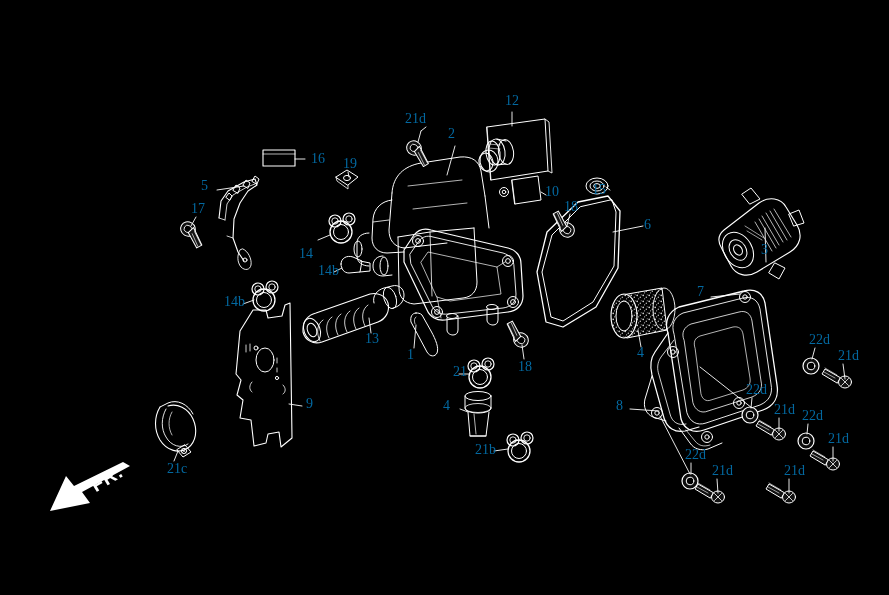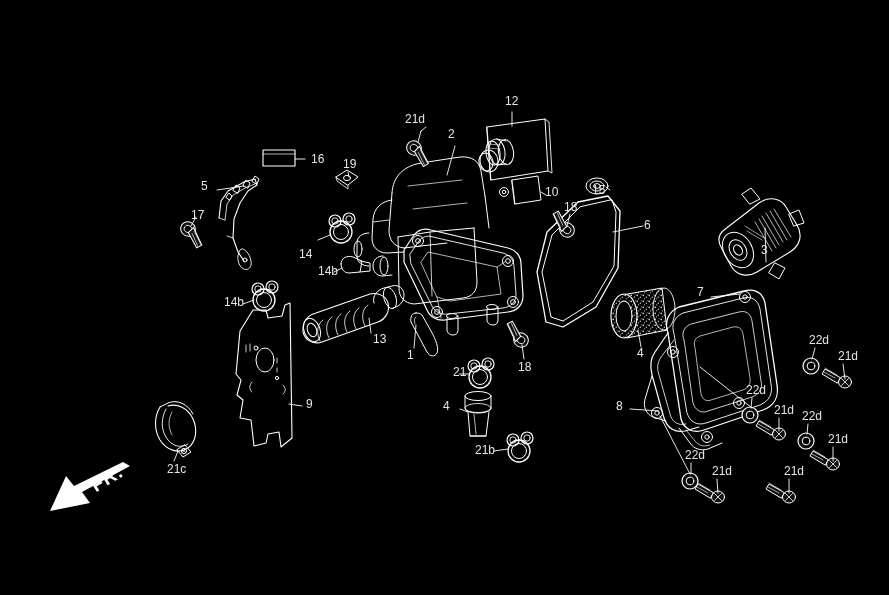--- a/index.html
+++ b/index.html
@@ -1,19 +1,19 @@
 <!DOCTYPE html>
 <html><head>
 <meta charset="utf-8">
 <style>
   html,body{margin:0;padding:0;background:#000;}
   body{width:889px;height:595px;overflow:hidden;font-family:"Liberation Sans",sans-serif;}
   #stage{position:relative;width:889px;height:595px;background:#000;}
   #stage svg{position:absolute;left:0;top:0;}
-  .lbl{position:absolute;color:#e5e5e5;font-family:Liberation Sans, sans-serif;font-size:12px;line-height:14px;white-space:nowrap;}
+  .lbl{position:absolute;color:#0369a1;font-family:Liberation Serif, serif;font-size:14px;line-height:14px;white-space:nowrap;}
   .fr{position:absolute;color:#fff;font-size:19px;font-weight:bold;font-family:"Liberation Sans",sans-serif;
       transform:rotate(-31deg);transform-origin:0 0;letter-spacing:1px;}
 </style>
 </head>
 <body>
 
 <div id="stage">
 
 <svg width="889" height="595" viewBox="0 0 889 595">
   <defs>
@@ -382,25 +382,25 @@
 <span class="lbl" style="left:592px;top:183px;">15</span>
 <span class="lbl" style="left:564px;top:200px;">18</span>
 <span class="lbl" style="left:644px;top:218px;">6</span>
 <span class="lbl" style="left:761px;top:243px;">3</span>
 <span class="lbl" style="left:697px;top:285px;">7</span>
 <span class="lbl" style="left:637px;top:346px;">4</span>
 <span class="lbl" style="left:616px;top:399px;">8</span>
 <span class="lbl" style="left:311px;top:152px;">16</span>
 <span class="lbl" style="left:343px;top:157px;">19</span>
 <span class="lbl" style="left:201px;top:179px;">5</span>
-<span class="lbl" style="left:191px;top:208px;">17</span>
+<span class="lbl" style="left:191px;top:202px;">17</span>
 <span class="lbl" style="left:299px;top:247px;">14</span>
 <span class="lbl" style="left:318px;top:264px;">14b</span>
 <span class="lbl" style="left:224px;top:295px;">14b</span>
-<span class="lbl" style="left:373px;top:332px;">13</span>
+<span class="lbl" style="left:365px;top:332px;">13</span>
 <span class="lbl" style="left:407px;top:348px;">1</span>
 <span class="lbl" style="left:453px;top:365px;text-align:center;">21</span>
 <span class="lbl" style="left:518px;top:360px;">18</span>
 <span class="lbl" style="left:443px;top:399px;">4</span>
 <span class="lbl" style="left:475px;top:443px;text-align:center;">21b</span>
 <span class="lbl" style="left:306px;top:397px;">9</span>
 <span class="lbl" style="left:167px;top:462px;text-align:right;">21c</span>
 <span class="lbl" style="left:809px;top:333px;">22d</span>
 <span class="lbl" style="left:838px;top:349px;">21d</span>
 <span class="lbl" style="left:746px;top:383px;">22d</span>

